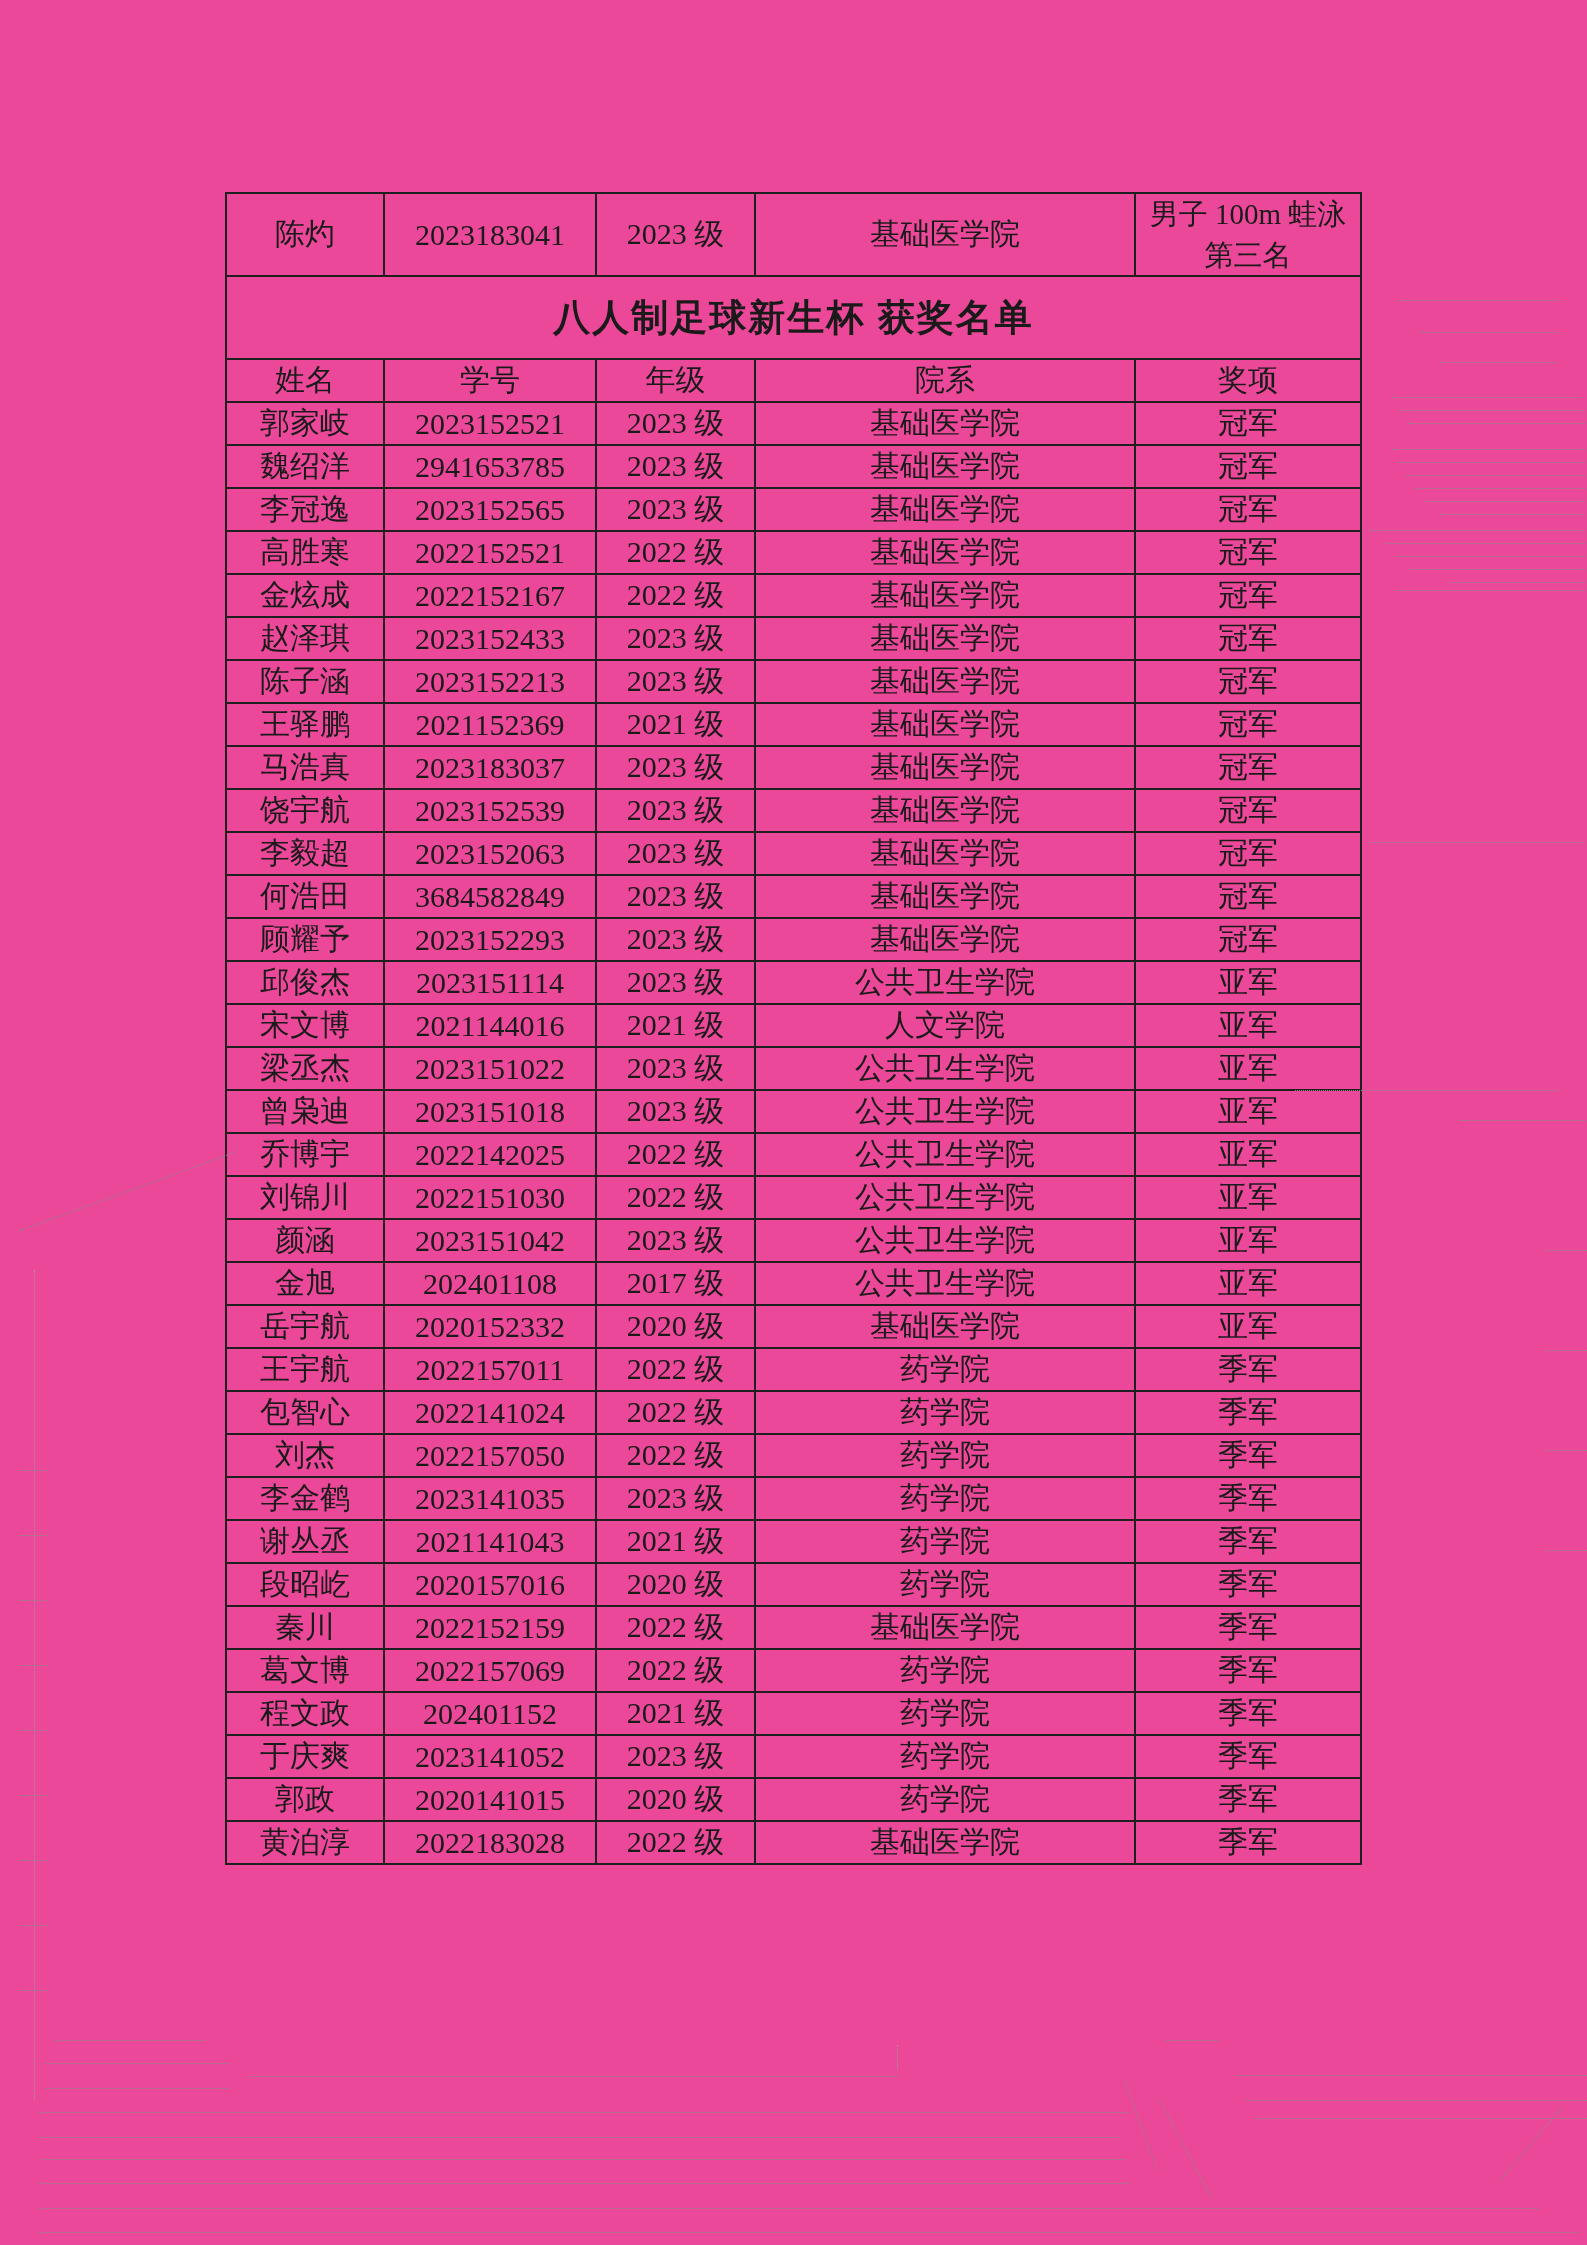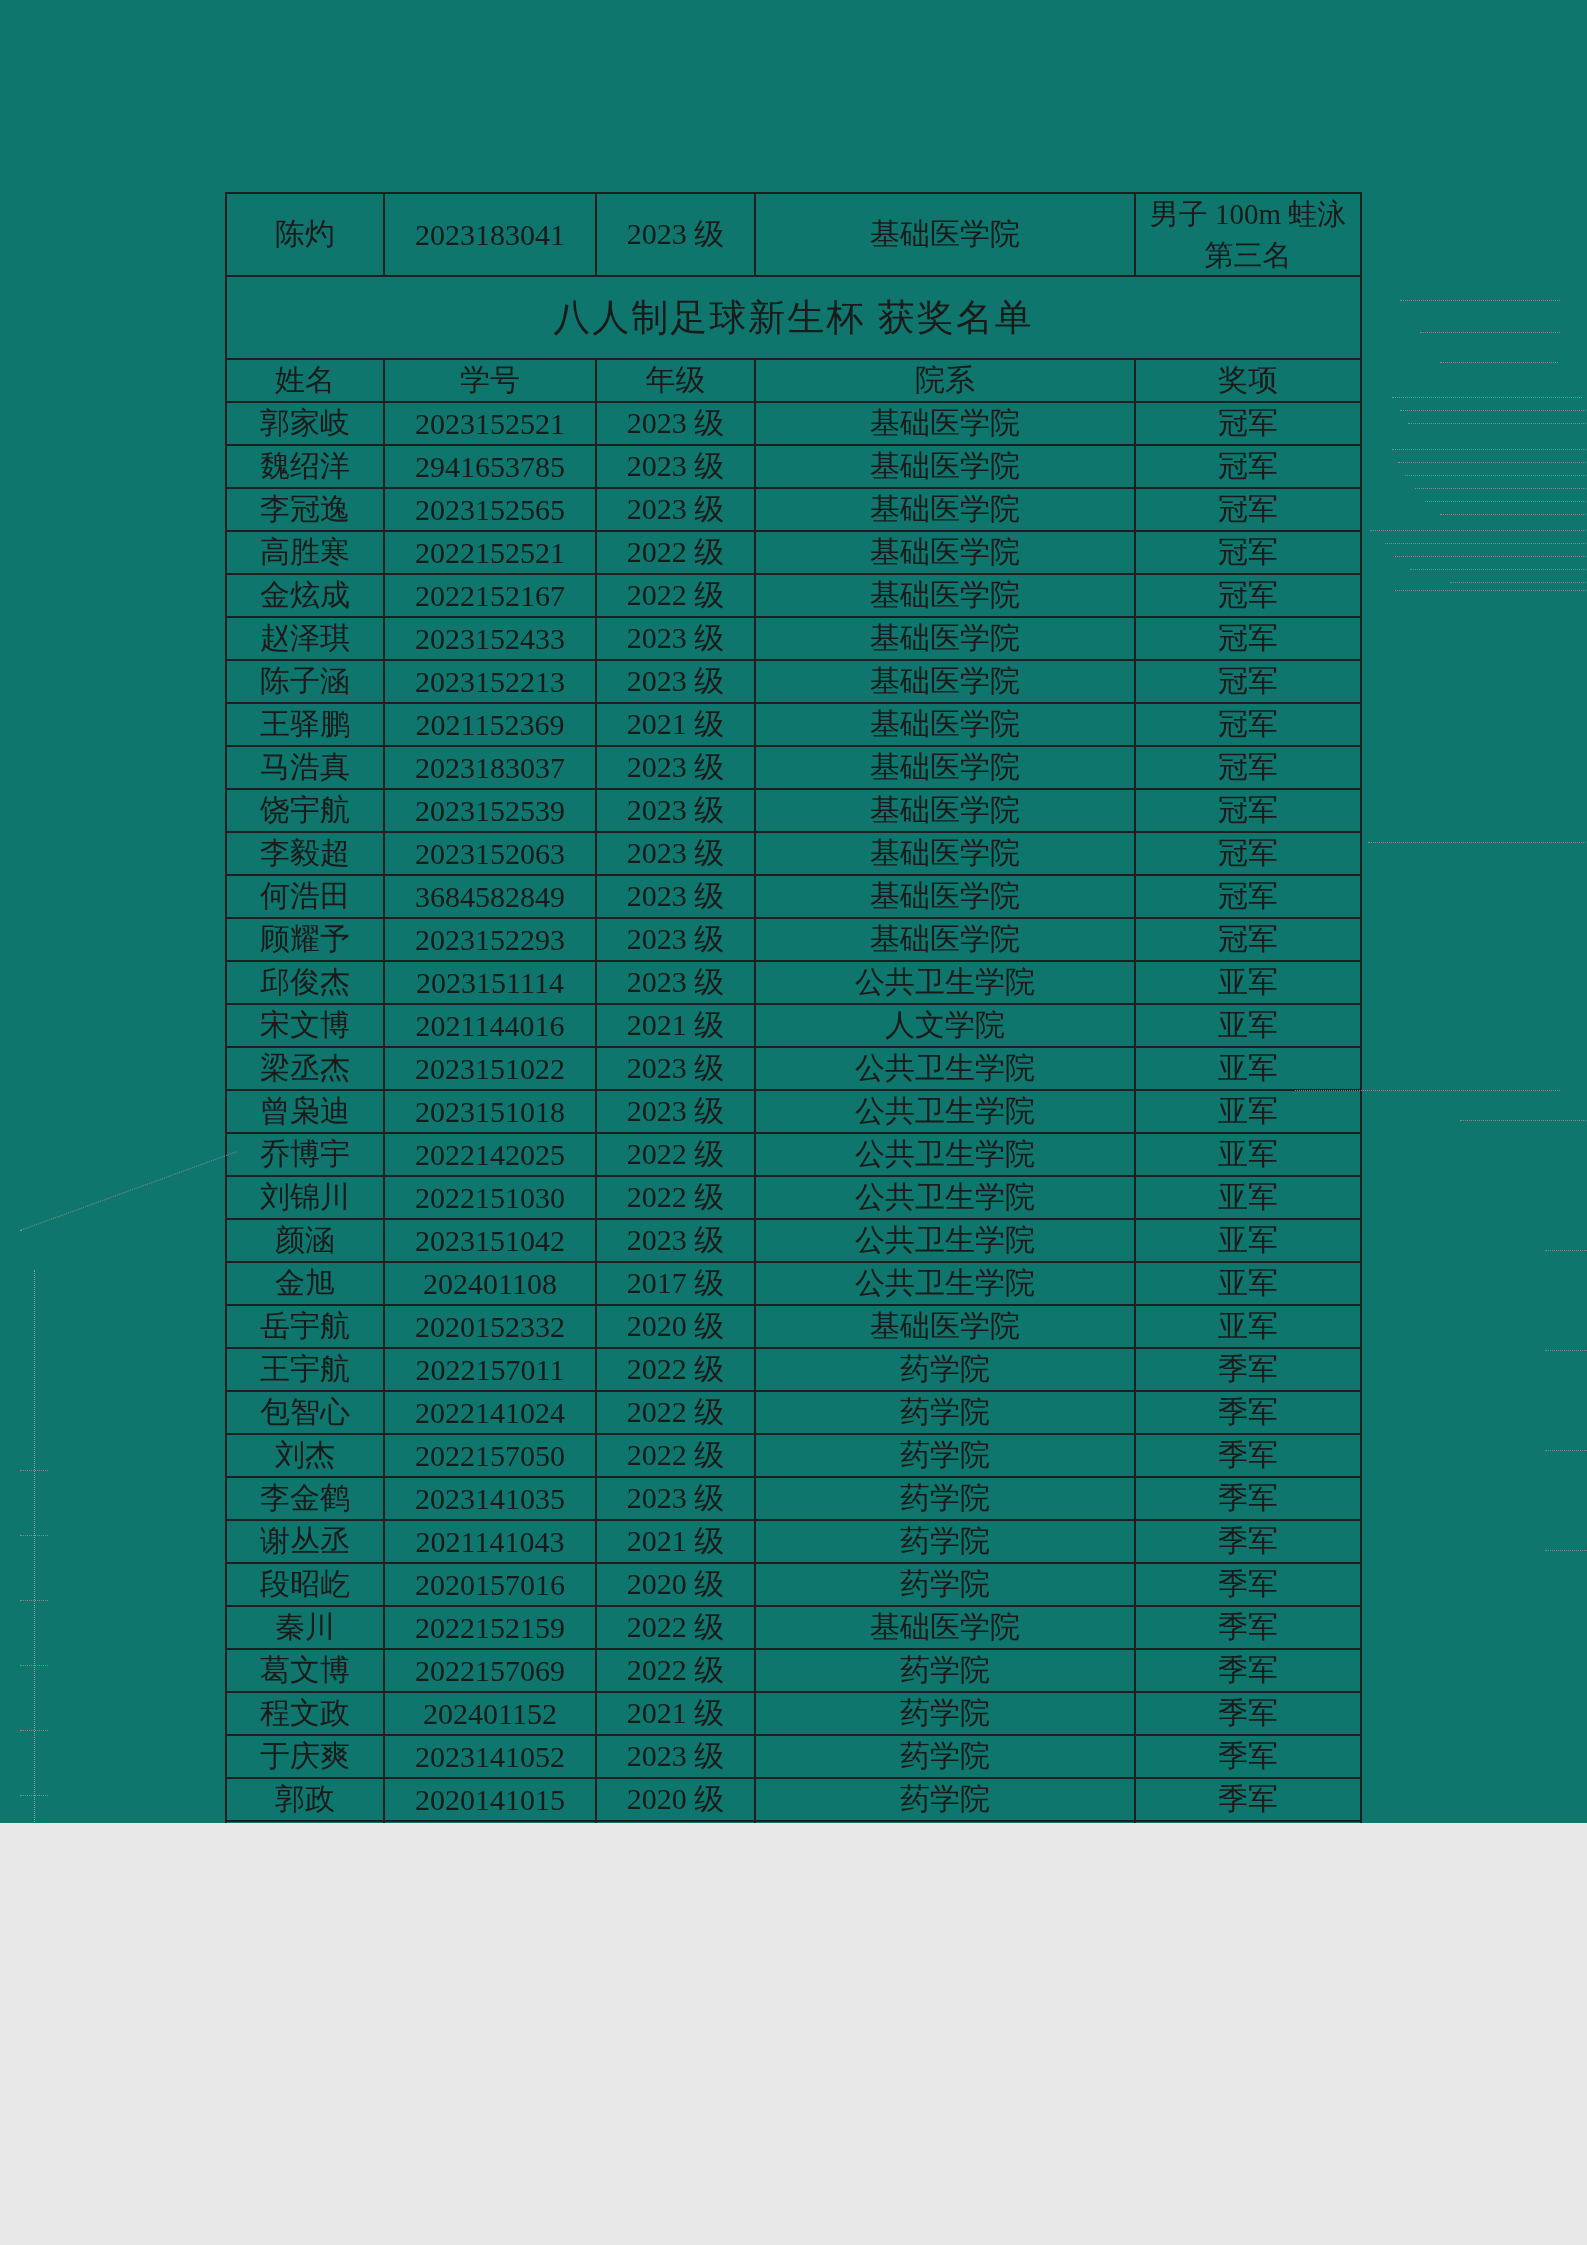--- a/index.html
+++ b/index.html
@@ -1,37 +1,37 @@
 <!DOCTYPE html>
 <html><head>
 <meta charset="utf-8">
 <style>
   html,body{margin:0;padding:0;background:#e8e8e8;}
   .page{
     position:relative;
-    width:1587px;height:1823px;
-    background:#0f766e;
+    width:1587px;height:2245px;
+    background:#ec4899;
     overflow:hidden;
     font-family:"Liberation Serif","DejaVu Serif",serif;
     color:#1a1a1a;
   }
   table.award{
     position:absolute;left:225px;top:192px;width:1135px;
     border-collapse:collapse;table-layout:fixed;
   }
   table.award td,table.award th{
     border:2px solid #1f1f1f;
     text-align:center;vertical-align:middle;
     padding:0;overflow:hidden;
     font-weight:normal;
   }
   tr.top-row td{height:80px;font-size:30px;}
   tr.top-row td.award-cell{font-size:29px;line-height:1.4;padding:0 12px;}
   tr.title-row td{
-    height:81px;font-size:37px;font-weight:normal;
+    height:81px;font-size:37px;font-weight:bold;
     font-family:"Liberation Sans","DejaVu Sans",sans-serif;
     letter-spacing:2px;
   }
   tr.header-row th{height:40px;font-size:30px;}
   tbody.rows td{height:39px;font-size:30px;}
   
   .art{
     position:absolute;
     border-top:1px dotted #8a8a8a;
     height:0;width:100px;

